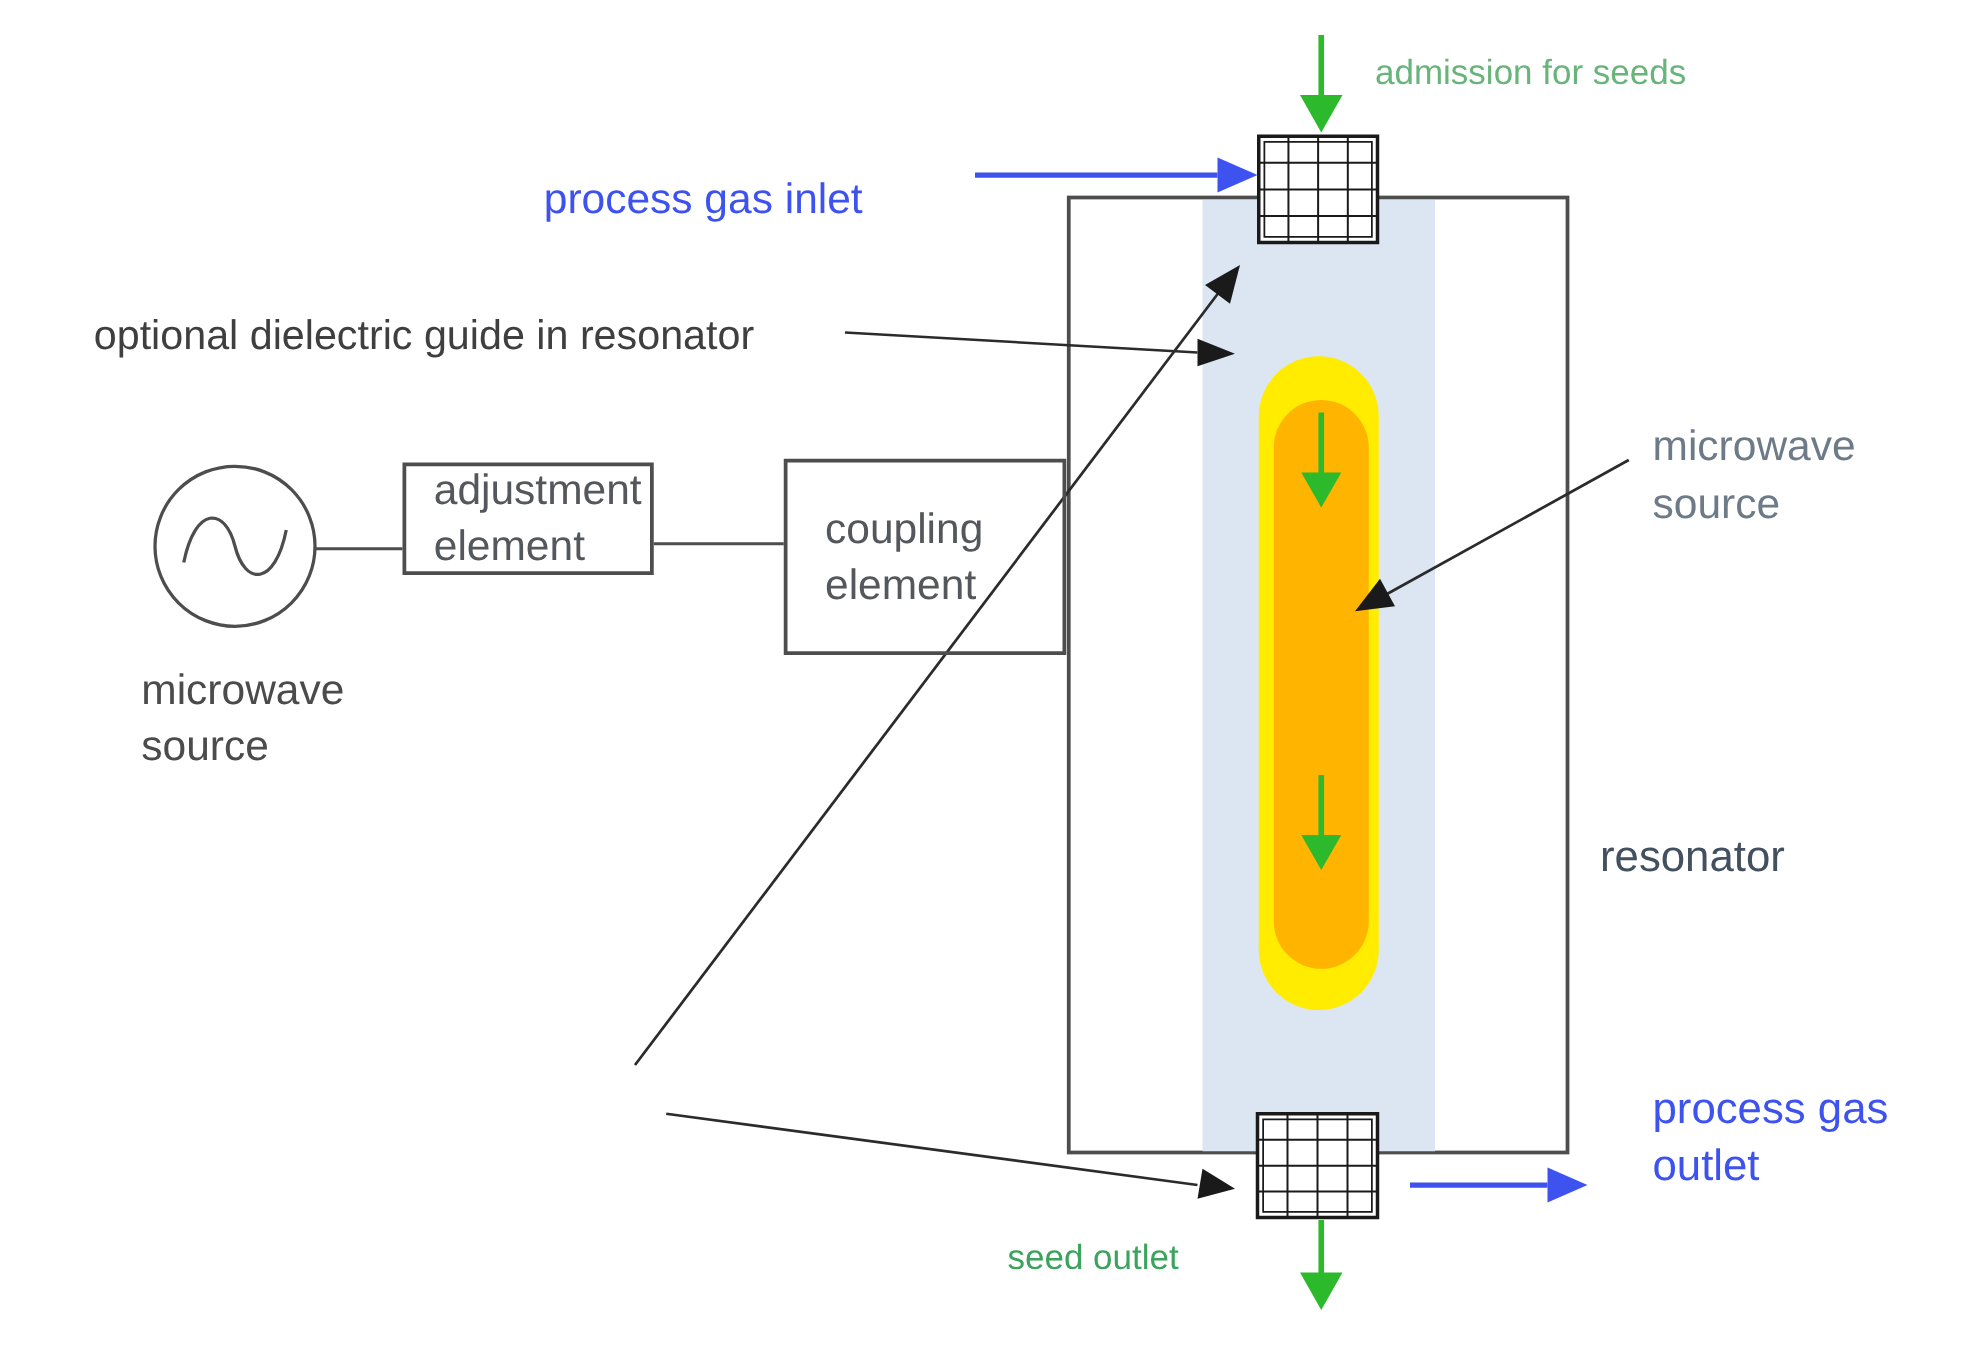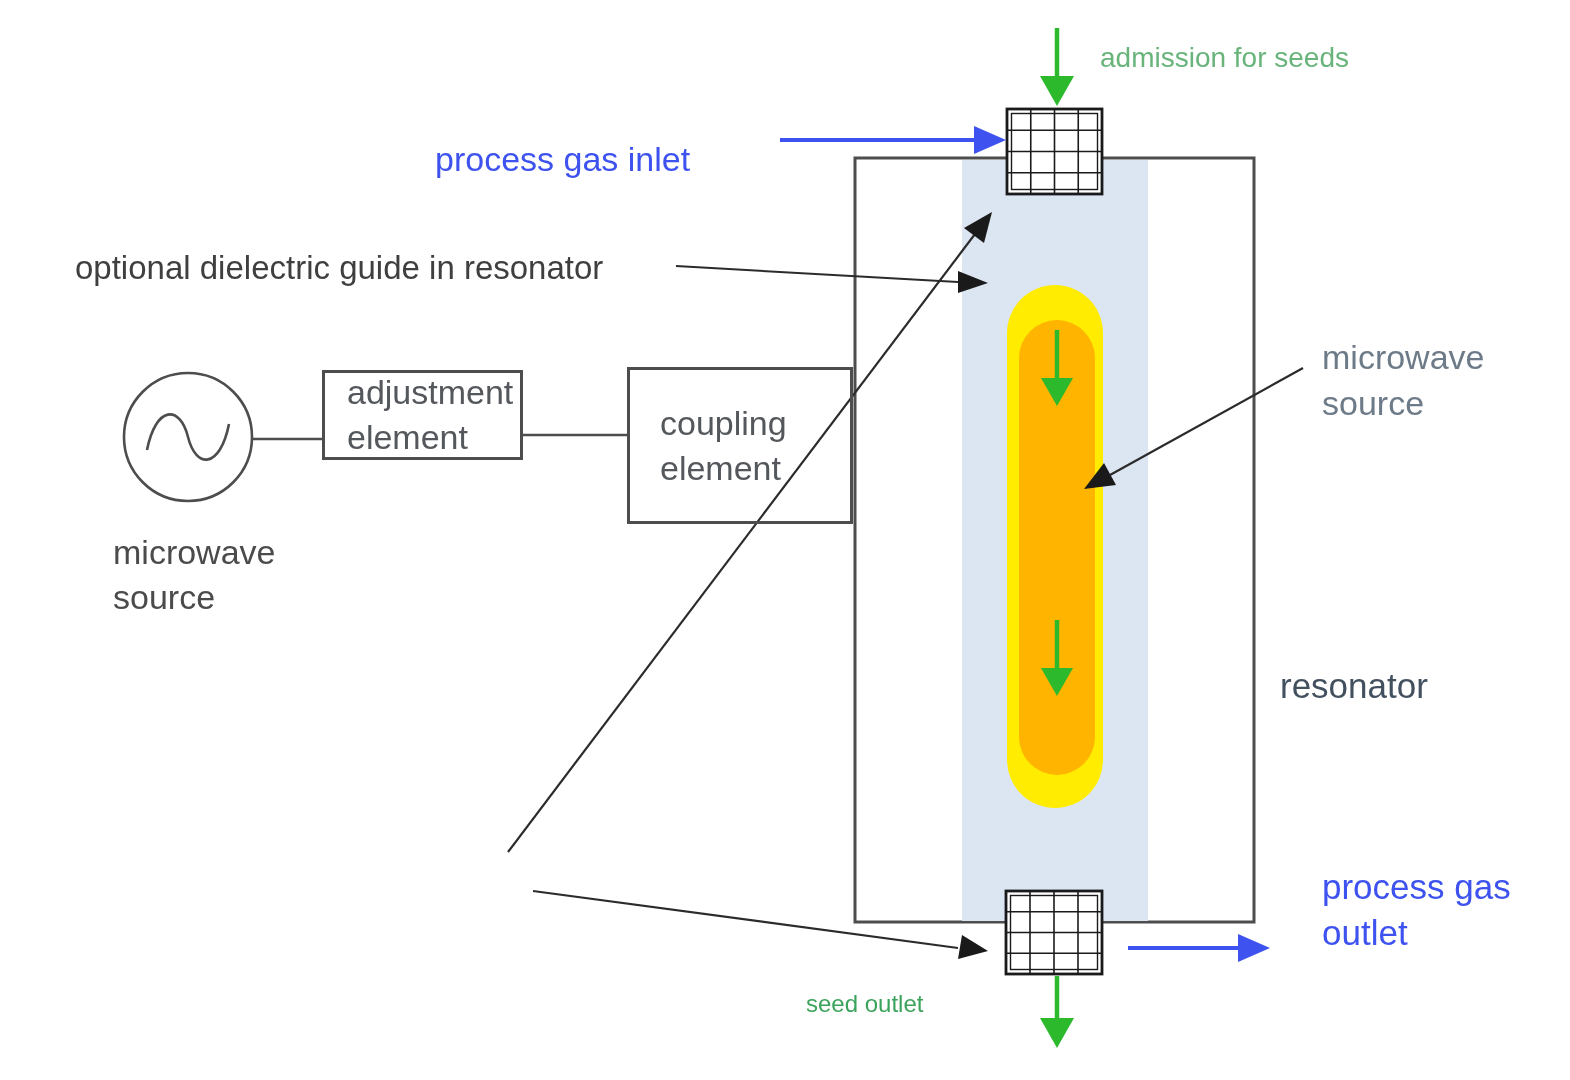--- a/index.html
+++ b/index.html
@@ -6,21 +6,21 @@
   #canvas{
     position:relative;
     width:1570px;height:1080px;
     background:#ffffff;
     font-family:"Liberation Sans", sans-serif;
     overflow:hidden;
   }
   #shapes{position:absolute;left:0;top:0;width:1570px;height:1080px;}
   .label{position:absolute;white-space:nowrap;}
   .lbl-green{color:var(--green-label);font-size:28px;}
-  .lbl-green-dark{color:var(--green-label-dark);font-size:24px;}
+  .lbl-green-dark{color:var(--green-label-dark);font-size:28px;}
   .lbl-blue{color:var(--blue);font-size:34px;line-height:46px;}
   .lbl-dark{color:var(--dark-label);font-size:33px;}
   .lbl-gray{color:var(--gray-label);font-size:34px;line-height:46px;}
   .lbl-slate{color:var(--slate-label);font-size:34px;}
   .lbl-boxtext{color:var(--box-label);font-size:34px;line-height:45px;}
   .elem-box{
     position:absolute;box-sizing:border-box;
     border:3px solid var(--line);
     background:transparent;
     display:flex;flex-direction:column;justify-content:center;

